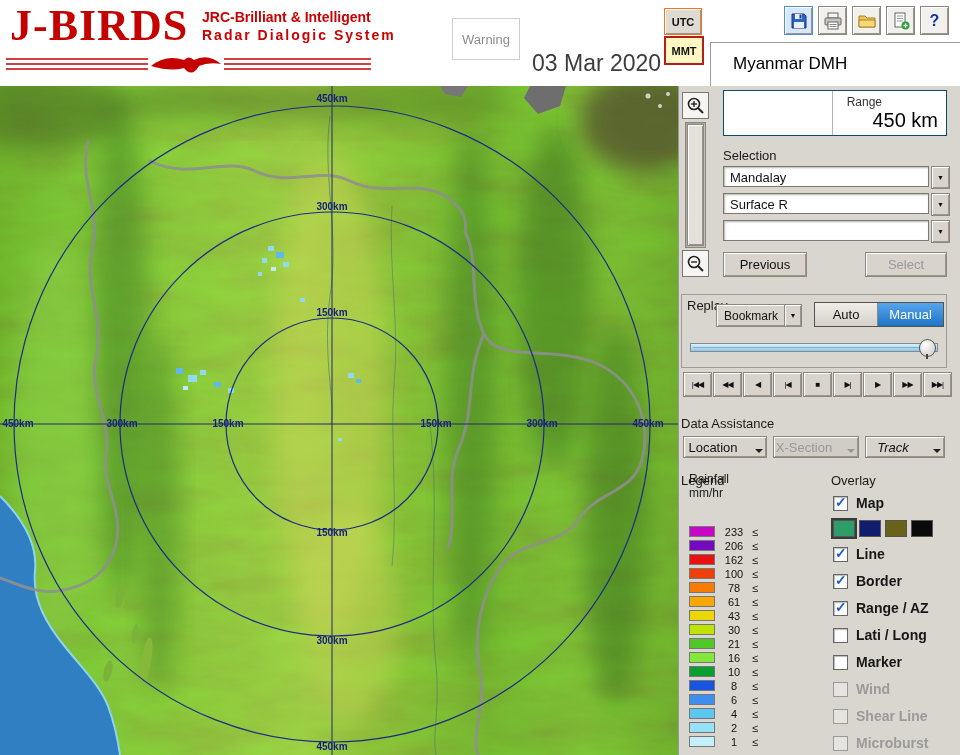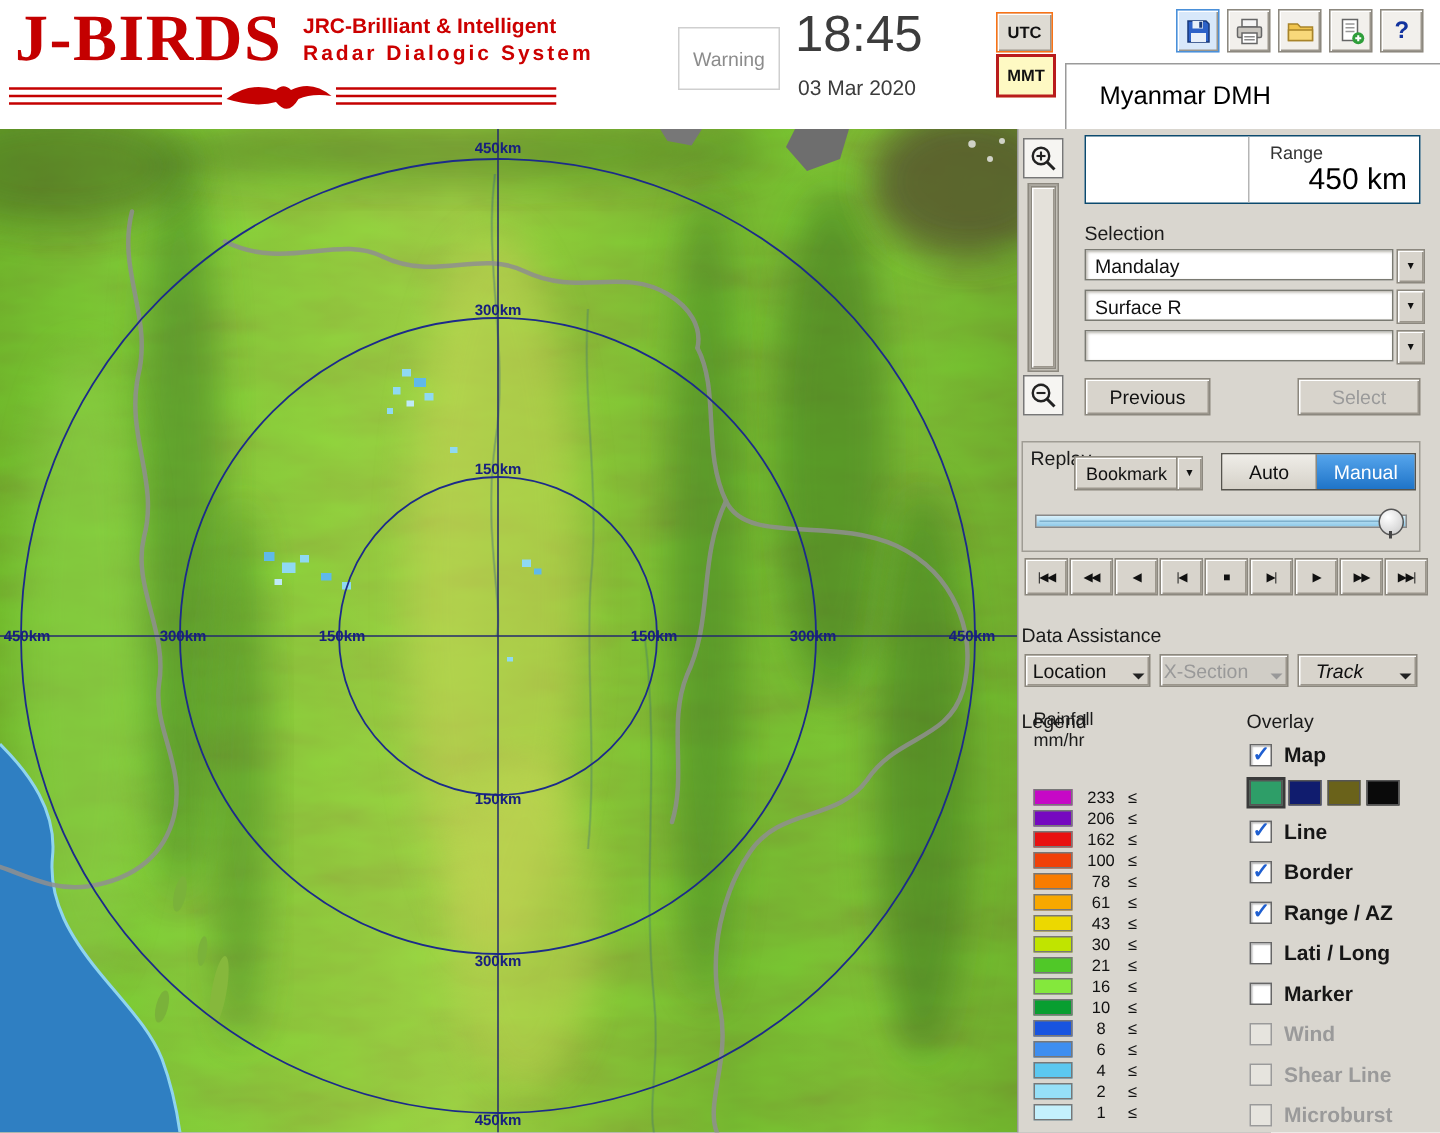--- a/index.html
+++ b/index.html
@@ -8,21 +8,21 @@
   
   #header{position:absolute;left:0;top:0;width:960px;height:86px;background:#fff;border-bottom:1px solid #a9a9a9;}
   .logo-title{position:absolute;left:10px;top:2px;font-family:"Liberation Serif",serif;font-weight:bold;
        font-size:44px;color:#c40000;letter-spacing:1px;line-height:1.1;}
   .logo-sub{position:absolute;left:202px;top:9px;color:#cc0000;font-weight:bold;font-size:14px;line-height:1.25;}
   .logo-sub .l2{letter-spacing:2px;}
   .eagle{position:absolute;left:6px;top:52px;}
   .warning-box{position:absolute;left:452px;top:18px;width:66px;height:40px;border:1px solid #cfcfcf;background:#fff;
        color:#8c8c8c;font-size:13px;display:flex;align-items:center;justify-content:center;}
   .clock-time{position:absolute;left:530px;top:4px;font-size:34px;color:#3c3c3c;}
-  .clock-date{position:absolute;left:532px;top:50px;font-size:14px;color:#3c3c3c;}
+  .clock-date{position:absolute;left:532px;top:50px;font-size:23px;color:#3c3c3c;}
   .tz-btn{position:absolute;left:664px;width:36px;height:25px;font-size:11px;font-weight:bold;
        background:#dedbd3;border:1px solid #f97316;box-shadow:inset 1px 1px 0 #fff,inset -1px -1px 0 #9b968c;
        display:flex;align-items:center;justify-content:center;cursor:pointer;}
   #utc-btn{top:8px;}
   #mmt-btn{top:36px;border:2px solid #b91c1c;box-shadow:none;background:#fef9c3;}
   .tool-btn{position:absolute;top:6px;width:27px;height:27px;background:#f2f0ec;border:1px solid #8c887f;
        box-shadow:inset 1px 1px 0 #fff,inset -1px -1px 0 #9b968c;display:flex;align-items:center;justify-content:center;cursor:pointer;}
   .tool-btn svg{width:20px;height:20px;}
   #tb-save{left:784px;background:#d8e8fa;border:1px solid #4a90d9;}
   #tb-print{left:818px;}
@@ -115,21 +115,20 @@
           <line x1="0" y1="17" x2="142" y2="17"></line>
         <line x1="218" y1="7" x2="365" y2="7"></line>
           <line x1="218" y1="12" x2="365" y2="12"></line>
           <line x1="218" y1="17" x2="365" y2="17"></line>
       </g>
       <path d="M145,14 Q160,2 178,8 Q183,3 188,8 Q202,1 215,12 Q202,10 193,14 Q186,26 178,16 Q165,20 145,14 Z" fill="#c40000"></path>
     </svg>
     <div class="warning-box">
       <span>Warning</span>
     </div>
-    <div class="clock-time">18:45</div>
     <div class="clock-date">03 Mar 2020</div>
     <div class="tz-btn" id="utc-btn">UTC</div>
     <div class="tz-btn" id="mmt-btn">MMT</div>
 
     <div class="tool-btn" id="tb-save">
       <svg viewBox="0 0 20 20">
         <path d="M3,3 h12 l2,2 v12 h-14 z" fill="#2d62c8" stroke="#17387a"></path>
         <rect x="6" y="3" width="7" height="5" fill="#e8f0fa"></rect>
         <rect x="10.5" y="3.5" width="2" height="4" fill="#17387a"></rect>
         <rect x="5" y="11" width="10" height="6" fill="#e8f0fa"></rect>

